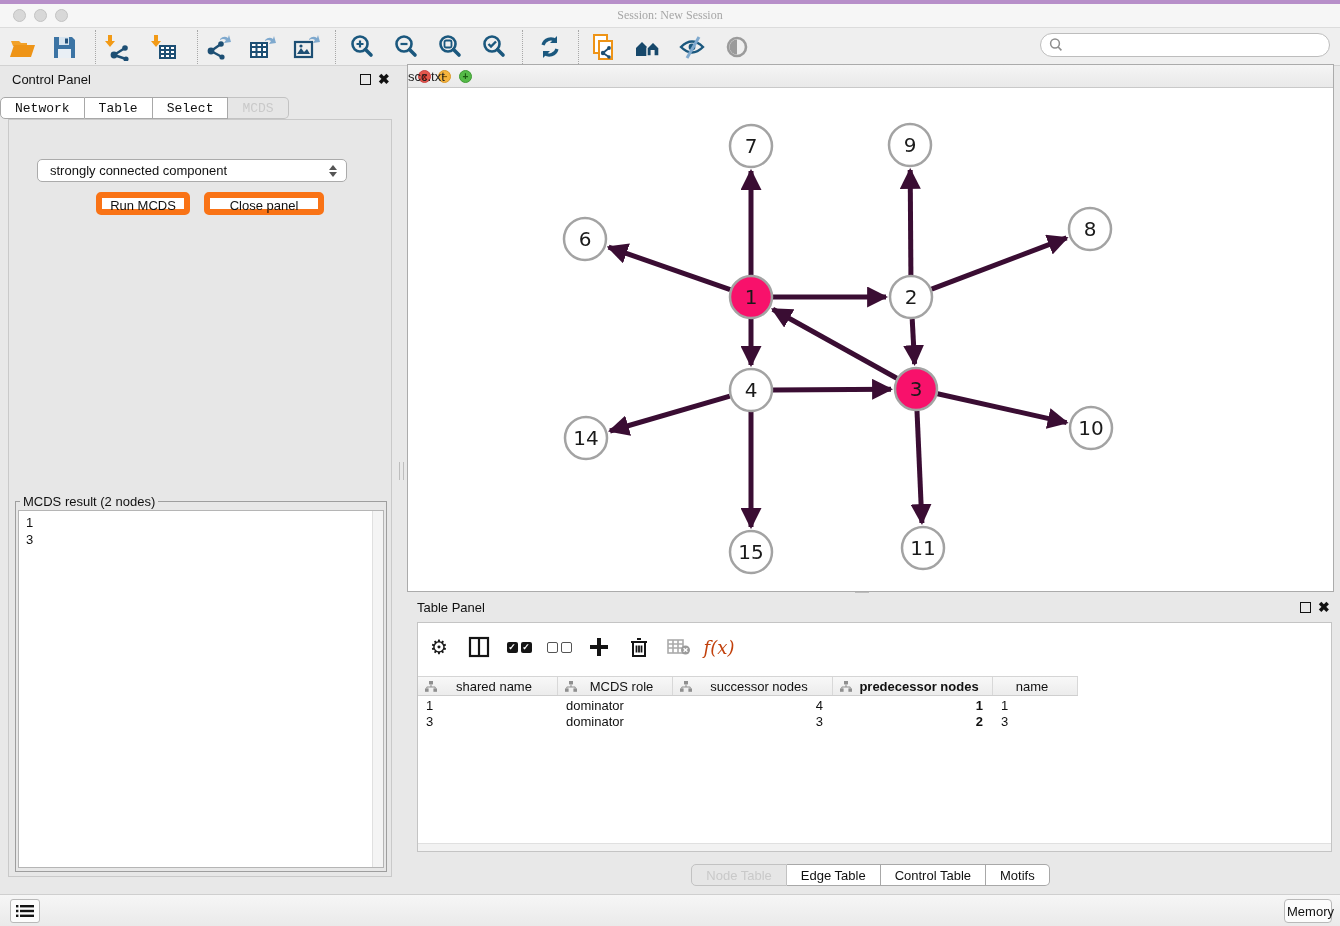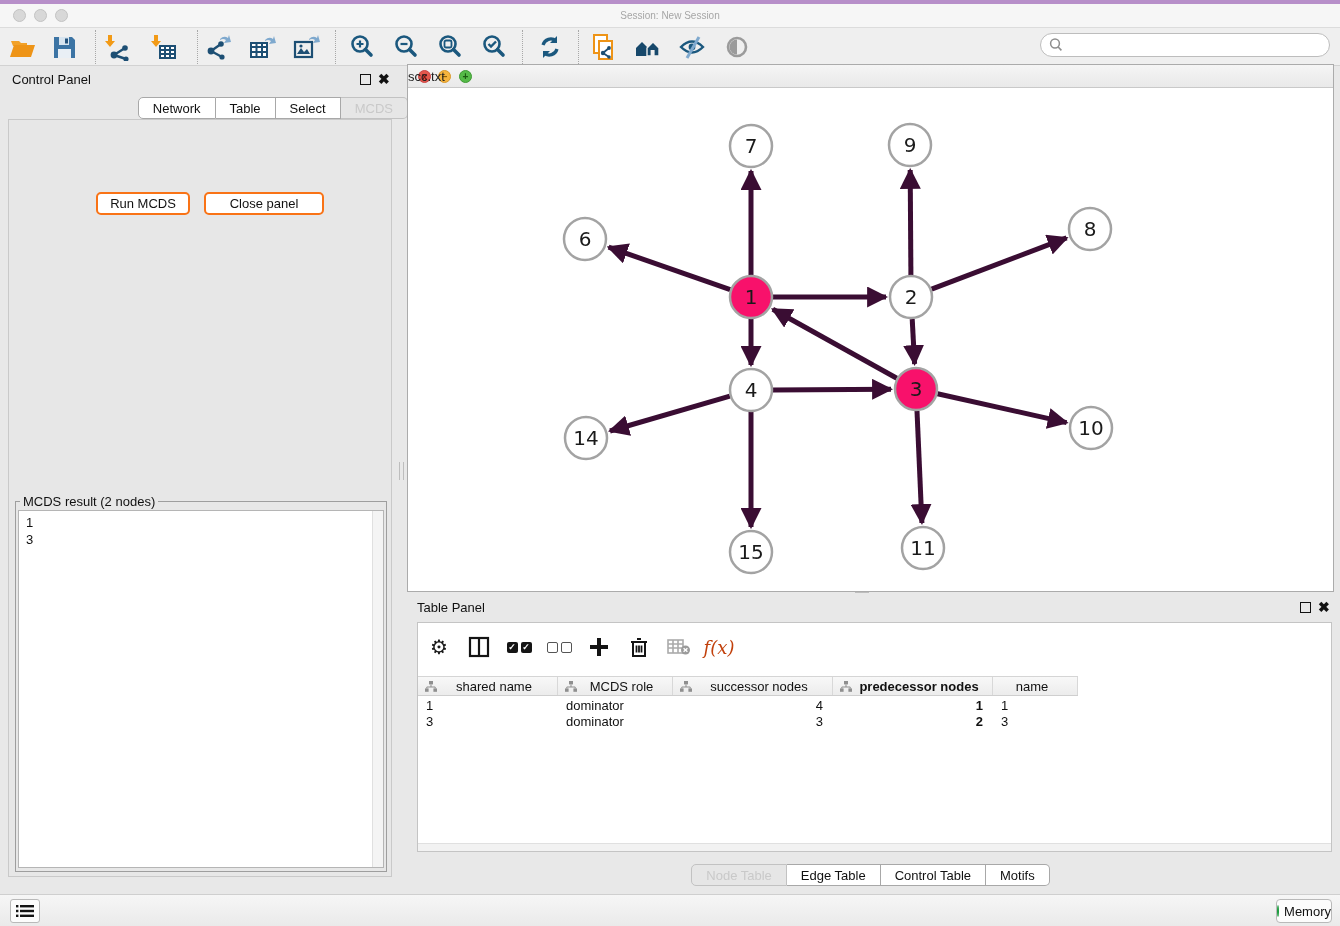--- a/index.html
+++ b/index.html
@@ -5,53 +5,53 @@
   * { margin:0; padding:0; box-sizing:border-box; }
   html,body { width:1340px; height:926px; overflow:hidden; }
   body { font-family:"Liberation Sans", sans-serif; background:#E8E8E8; position:relative; font-size:13px; color:#111; }
 
   
   .titlebar { position:absolute; left:0; top:0; width:1340px; height:28px;
     background:#F6F6F6; border-top:4px solid #B78FC9; border-bottom:1px solid #DCDCDC;
     display:flex; align-items:center; }
   .tl-dot { width:13px; height:13px; border-radius:50%; background:#D8D8D8; border:1px solid #C3C3C3; margin-left:8px; }
   .tl-dot:first-child { margin-left:13px; }
-  .titlebar-title { position:absolute; left:0; right:0; text-align:center; color:#A6A6A6; font-size:10px; }
+  .titlebar-title { position:absolute; left:0; right:0; text-align:center; color:#A6A6A6; font-size:12px;font-family:Liberation Serif, serif; }
 
   
   .toolbar { position:absolute; left:0; top:28px; width:1340px; height:38px; background:#EFEFEF; border-bottom:1px solid #D2D2D2; }
   .tbi { position:absolute; top:5px; width:28px; height:28px; display:flex; align-items:center; justify-content:center; cursor:pointer; }
   .tsep { position:absolute; top:2px; height:34px; width:0; border-left:1px dotted #A8A8A8; }
   .searchbox { position:absolute; left:1040px; top:5px; width:290px; height:24px; background:#FFF; border:1px solid #BDBDBD; border-radius:13px; display:flex; align-items:center; }
   .searchbox svg { margin-left:7px; }
   .searchbox input { border:none; outline:none; background:transparent; flex:1; height:20px; font-size:13px; font-family:"Liberation Sans",sans-serif; padding:0 8px 0 4px; }
 
   
   .cp-header { position:absolute; left:0; top:70px; width:396px; height:22px; }
   .cp-title { position:absolute; left:12px; top:2px; font-size:13px; color:#111; }
   .float-ic { position:absolute; width:11px; height:11px; border:1.6px solid #111; top:4px; cursor:pointer; }
   .close-ic { position:absolute; top:1px; font-size:14px; font-weight:bold; color:#111; cursor:pointer; line-height:16px; }
   .cp-header .float-ic { left:360px; } .cp-header .close-ic { left:378px; }
 
-  .cp-tabs { position:absolute; left:12px; top:97px; width:396px; display:flex; justify-content:flex-end; }
+  .cp-tabs { position:absolute; left:0; top:97px; width:396px; display:flex; justify-content:flex-start;font-family:Liberation Mono, monospace; }
   .seg { height:22px; border:1px solid #A8A8A8; border-left:none; background:#FFF; color:#111;
     display:flex; align-items:center; justify-content:center; font-size:13px; cursor:pointer; padding:0 14px; }
   .seg.first { border-left:1px solid #A8A8A8; border-radius:5px 0 0 5px; }
   .seg.last { border-radius:0 5px 5px 0; }
   .seg.disabled-active { background:#E6E6E6; color:#C9C9C9; border-color:#C2C2C2; }
 
   .cp-body { position:absolute; left:8px; top:119px; width:384px; height:758px; background:#E7E7E7; border:1px solid #C9C9C9; }
   .opt-label { position:absolute; left:0; width:100%; top:18px; text-align:center; font-size:13px; }
   .dropdown { position:absolute; left:28px; top:39px; width:310px; height:23px; background:#FFF; border:1px solid #ABABAB; border-radius:5px; display:flex; align-items:center; cursor:pointer; }
   .dropdown .dval { margin-left:12px; flex:1; font-size:13px; }
   .chevrons { margin-right:9px; display:flex; flex-direction:column; gap:2px; }
   .chevrons i { display:block; width:0; height:0; border-left:4px solid transparent; border-right:4px solid transparent; }
   .chev-up { border-bottom:5px solid #555; }
   .chev-dn { border-top:5px solid #555; }
-  .cp-btn { position:absolute; top:72px; height:23px; background:#FFF; border:2px solid #f97316; border-radius:5px; font-size:13px; font-family:"Liberation Sans",sans-serif; cursor:pointer; color:#111; }
+  .cp-btn { position:absolute; top:72px; height:23px; background:#FFF; border:6px solid #f97316; border-radius:5px; font-size:13px; font-family:"Liberation Sans",sans-serif; cursor:pointer; color:#111; }
   .btn-run { left:87px; width:94px; }
   .btn-close { left:195px; width:120px; }
 
   .mcds-fieldset { position:absolute; left:6px; top:374px; width:372px; height:378px; border:1px solid #9E9E9E; background:#E7E7E7; }
   .mcds-fieldset legend { font-size:13px; color:#111; margin-left:4px; padding:0 3px; }
   .mcds-text { position:absolute; left:2px; top:1px; right:2px; bottom:3px; background:#FFF; border:1px solid #B5B5B5; white-space:pre-line; font-size:13px; line-height:17px; padding:3px 0 0 7px; overflow:hidden; }
   .mcds-scroll { position:absolute; right:3px; top:2px; bottom:4px; width:11px; background:#F4F4F4; border-left:1px solid #E0E0E0; }
 
   
   .v-handle { position:absolute; left:399px; top:462px; width:5px; height:18px; border-left:1px solid #BDBDBD; border-right:1px solid #BDBDBD; cursor:col-resize; }
@@ -92,21 +92,21 @@
   .tcell { font-size:13px; color:#111; overflow:hidden; }
   .a-left { text-align:left; padding-left:8px; }
   .a-right { text-align:right; padding-right:10px; }
   .tp-hscroll { position:absolute; left:0; bottom:0; width:100%; height:8px; background:#F2F2F2; border-top:1px solid #E0E0E0; }
 
   .tp-tabs { position:absolute; left:407px; top:864px; width:927px; display:flex; justify-content:center; }
 
   
   .statusbar { position:absolute; left:0; top:894px; width:1340px; height:32px; background:linear-gradient(#F6F6F6,#EAEAEA); border-top:1px solid #CFCFCF; }
   .list-btn { position:absolute; left:10px; top:4px; width:30px; height:24px; background:#FCFCFC; border:1px solid #B9B9B9; border-radius:3px; display:flex; align-items:center; justify-content:center; cursor:pointer; }
-  .memory-btn { position:absolute; right:8px; top:4px; width:56px; height:24px; background:#FCFCFC; border:1px solid #B9B9B9; border-radius:4px; display:flex; align-items:center; justify-content:center; gap:5px; cursor:pointer; font-size:13px; color:#111; }
+  .memory-btn { position:absolute; right:8px; top:4px; width:48px; height:24px; background:#FCFCFC; border:1px solid #B9B9B9; border-radius:4px; display:flex; align-items:center; justify-content:center; gap:5px; cursor:pointer; font-size:13px; color:#111; }
   .mem-dot { width:12px; height:12px; border-radius:50%; background:#1F9D40; }
 
   svg text { font-family:"DejaVu Sans","Liberation Sans",sans-serif; }
 </style>
 </head>
 <body>
 
 <div class="titlebar">
   <span class="tl-dot"></span>
   <span class="tl-dot"></span>
@@ -260,20 +260,27 @@
 </div>
 
 <div class="cp-tabs">
   <div class="seg first">Network</div>
   <div class="seg">Table</div>
   <div class="seg">Select</div>
   <div class="seg last disabled-active">MCDS</div>
 </div>
 
 <div class="cp-body">
+  <div class="dropdown">
+    <span class="dval">strongly connected component</span>
+    <span class="chevrons">
+        <i class="chev-up"></i>
+        <i class="chev-dn"></i>
+      </span>
+  </div>
   <button class="cp-btn btn-run">Run MCDS</button>
   <button class="cp-btn btn-close">Close panel</button>
 
   <fieldset class="mcds-fieldset">
     <legend>MCDS result (2 nodes)</legend>
     <div class="mcds-text">1
 3</div>
     <div class="mcds-scroll"></div>
   </fieldset>
 </div>

